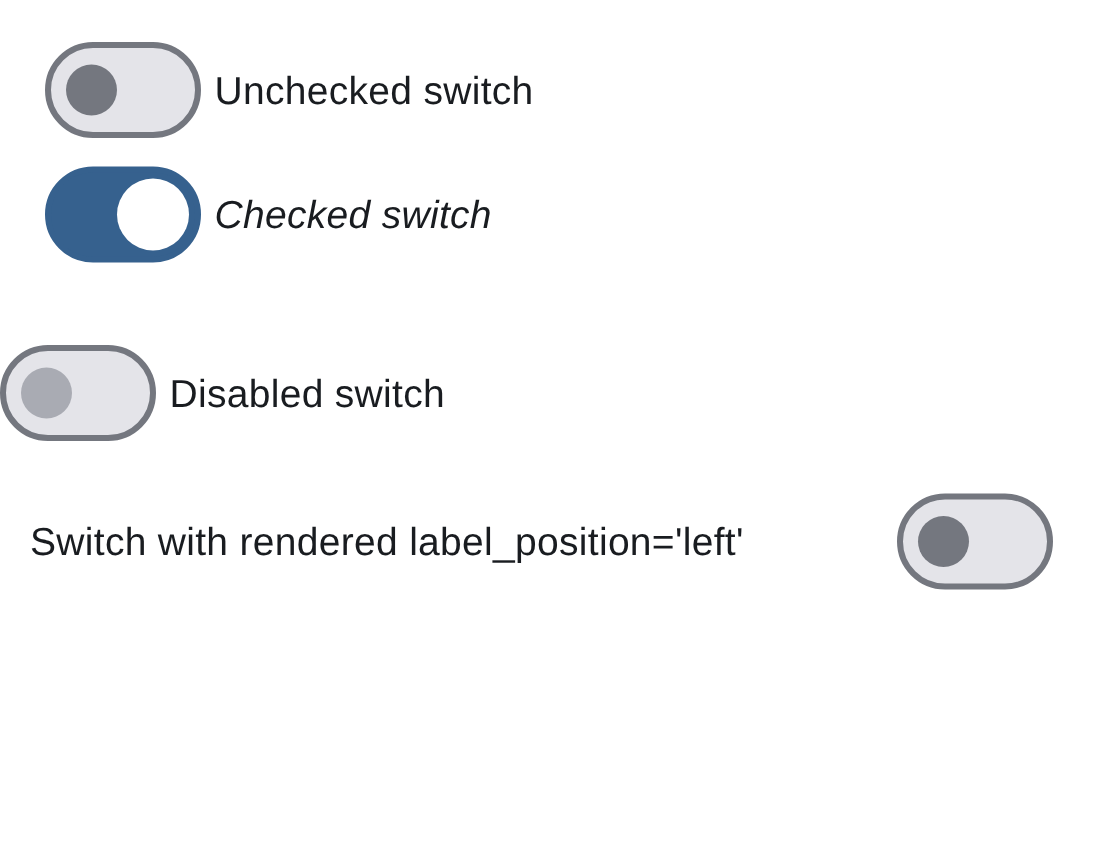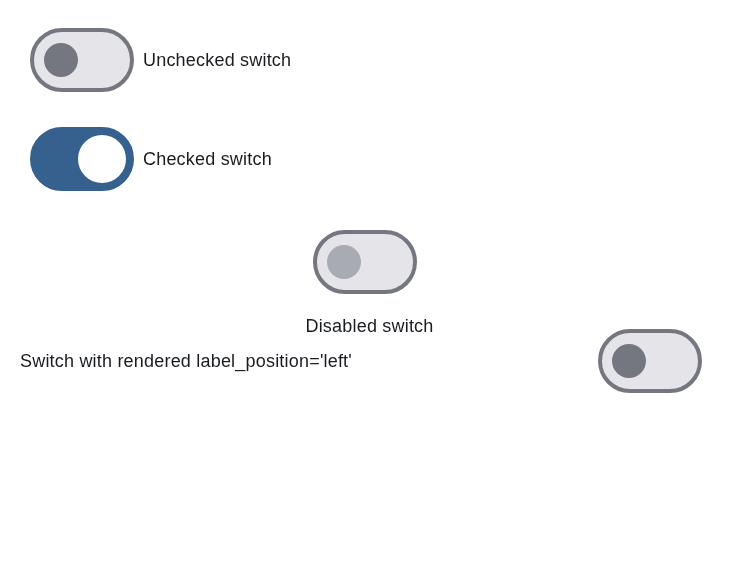--- a/index.html
+++ b/index.html
@@ -45,28 +45,28 @@
     width:48px;height:48px;right:4px;top:4px;
     background:#FFFFFF;
   }
   .switch.disabled{cursor:default;}
   .switch.disabled .thumb{
     width:34px;height:34px;left:10px;top:11px;
     background:var(--disabled-thumb);
   }
   .switch-label{
     color:var(--label);
-    font-size:18px;line-height:64px;
+    font-size:26px;line-height:64px;
     letter-spacing:0.2px;
     white-space:nowrap;
     cursor:pointer;
   }
   .row-1{top:28px;padding-left:30px;}
-  .row-2{top:127px;padding-left:30px;}
-  .row-3{top:230px;flex-direction:column;}
+  .row-2{top:111px;padding-left:30px;font-style:italic;}
+  .row-3{top:230px;}
   .row-1 .switch-label,.row-2 .switch-label,.row-3 .switch-label{margin-left:9px;}
   .row-3 .switch-label{cursor:default;}
   .row-4{top:329px;padding-left:20px;}
   .row-4 .switch{position:absolute;left:598px;top:0;}
   .submit-button{
     position:absolute;left:19px;top:420px;
     width:194px;height:63px;border-radius:32px;
     background:var(--button-bg);
     border:none;
     color:var(--button-text);

